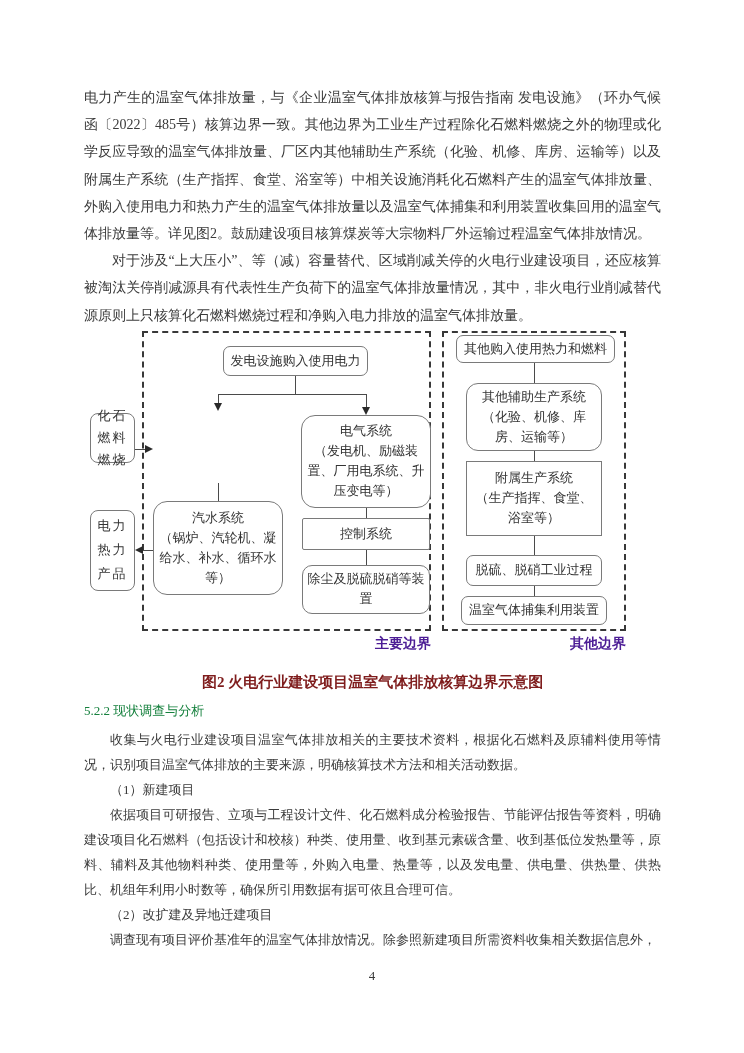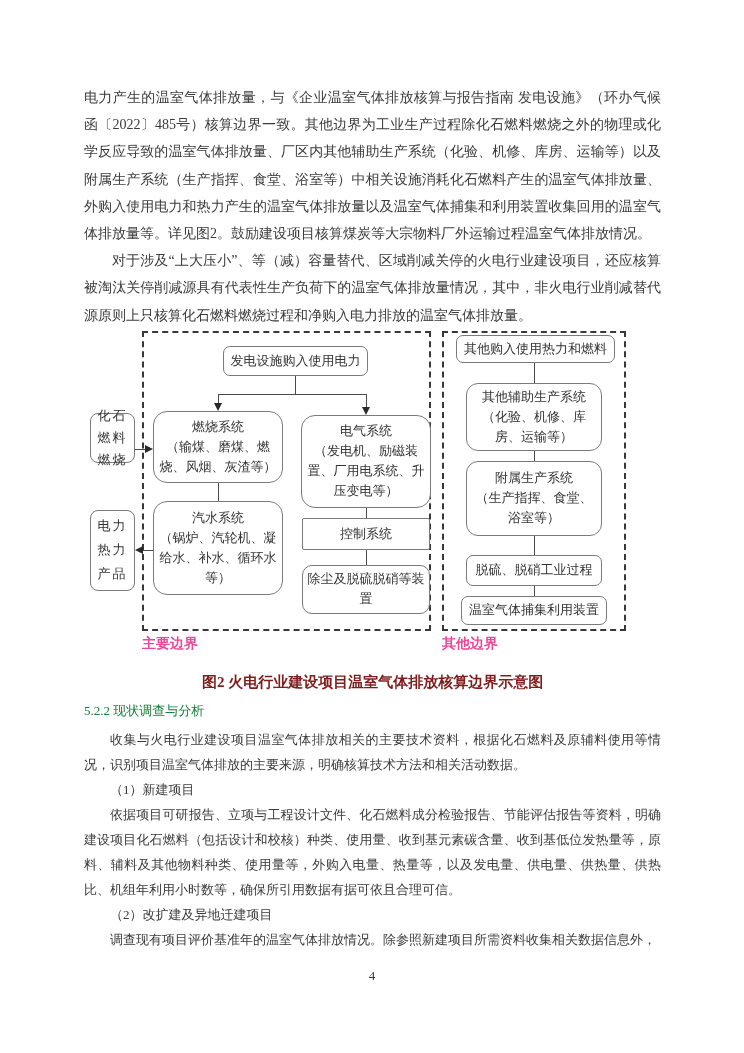--- a/index.html
+++ b/index.html
@@ -59,24 +59,24 @@
   .node.vtall{line-height:24px;letter-spacing:2px;padding:1px 5px;}
   .hline,.vline{position:absolute;background:#4a4a4a;}
   .hline{height:1px;}
   .vline{width:1px;}
   .arr{position:absolute;width:0;height:0;}
   .arr-down{border-left:4px solid transparent;border-right:4px solid transparent;border-top:8px solid #2a2a2a;}
   .arr-right{border-top:4px solid transparent;border-bottom:4px solid transparent;border-left:8px solid #2a2a2a;}
   .arr-left{border-top:4px solid transparent;border-bottom:4px solid transparent;border-right:8px solid #2a2a2a;}
   .boundary-label{
     position:absolute;
-    text-align:left;
+    text-align:right;
     font-weight:bold;
     font-size:14px;
-    color:#ec4899;
+    color:#4c1d95;
   }
   .caption{
     margin-top:12px;
     text-align:center;
     font-weight:bold;
     font-size:15px;
     color:#7f1d1d;
   }
   .section-heading{
     margin-top:10px;
@@ -109,24 +109,20 @@
       <div class="node vtight" style="left:2px;top:84px;width:45px;height:50px;border-radius:8px;">
         <div class="node-title">化石燃料燃烧</div>
       </div>
       <div class="node vtall" style="left:2px;top:181px;width:45px;height:81px;border-radius:8px;">
         <div class="node-title">电力热力产品</div>
       </div>
 
       <div class="node" style="left:135px;top:17px;width:145px;height:30px;border-radius:7px;">
         <div class="node-title">发电设施购入使用电力</div>
       </div>
-      <div class="node" style="left:65px;top:82px;width:130px;height:72px;border-radius:14px;">
-        <div class="node-title">燃烧系统</div>
-        <div class="node-detail">（输煤、磨煤、燃烧、风烟、灰渣等）</div>
-      </div>
       <div class="node" style="left:65px;top:172px;width:130px;height:94px;border-radius:14px;">
         <div class="node-title">汽水系统</div>
         <div class="node-detail">（锅炉、汽轮机、凝给水、补水、循环水等）</div>
       </div>
       <div class="node" style="left:213px;top:86px;width:130px;height:93px;border-radius:14px;">
         <div class="node-title">电气系统</div>
         <div class="node-detail">（发电机、励磁装置、厂用电系统、升压变电等）</div>
       </div>
       <div class="node" style="left:214px;top:189px;width:128px;height:32px;border-radius:2px;">
         <div class="node-title">控制系统</div>
@@ -135,21 +131,21 @@
         <div class="node-title">除尘及脱硫脱硝等装置</div>
       </div>
 
       <div class="node" style="left:368px;top:6px;width:159px;height:28px;border-radius:7px;">
         <div class="node-title">其他购入使用热力和燃料</div>
       </div>
       <div class="node" style="left:378px;top:54px;width:136px;height:68px;border-radius:12px;">
         <div class="node-title">其他辅助生产系统</div>
         <div class="node-detail">（化验、机修、库房、运输等）</div>
       </div>
-      <div class="node" style="left:378px;top:132px;width:136px;height:75px;border-radius:12px;">
+      <div class="node" style="left:378px;top:132px;width:136px;height:75px;border-radius:0;">
         <div class="node-title">附属生产系统</div>
         <div class="node-detail">（生产指挥、食堂、浴室等）</div>
       </div>
       <div class="node" style="left:378px;top:226px;width:136px;height:31px;border-radius:7px;">
         <div class="node-title">脱硫、脱硝工业过程</div>
       </div>
       <div class="node" style="left:373px;top:267px;width:146px;height:29px;border-radius:7px;">
         <div class="node-title">温室气体捕集利用装置</div>
       </div>
 

